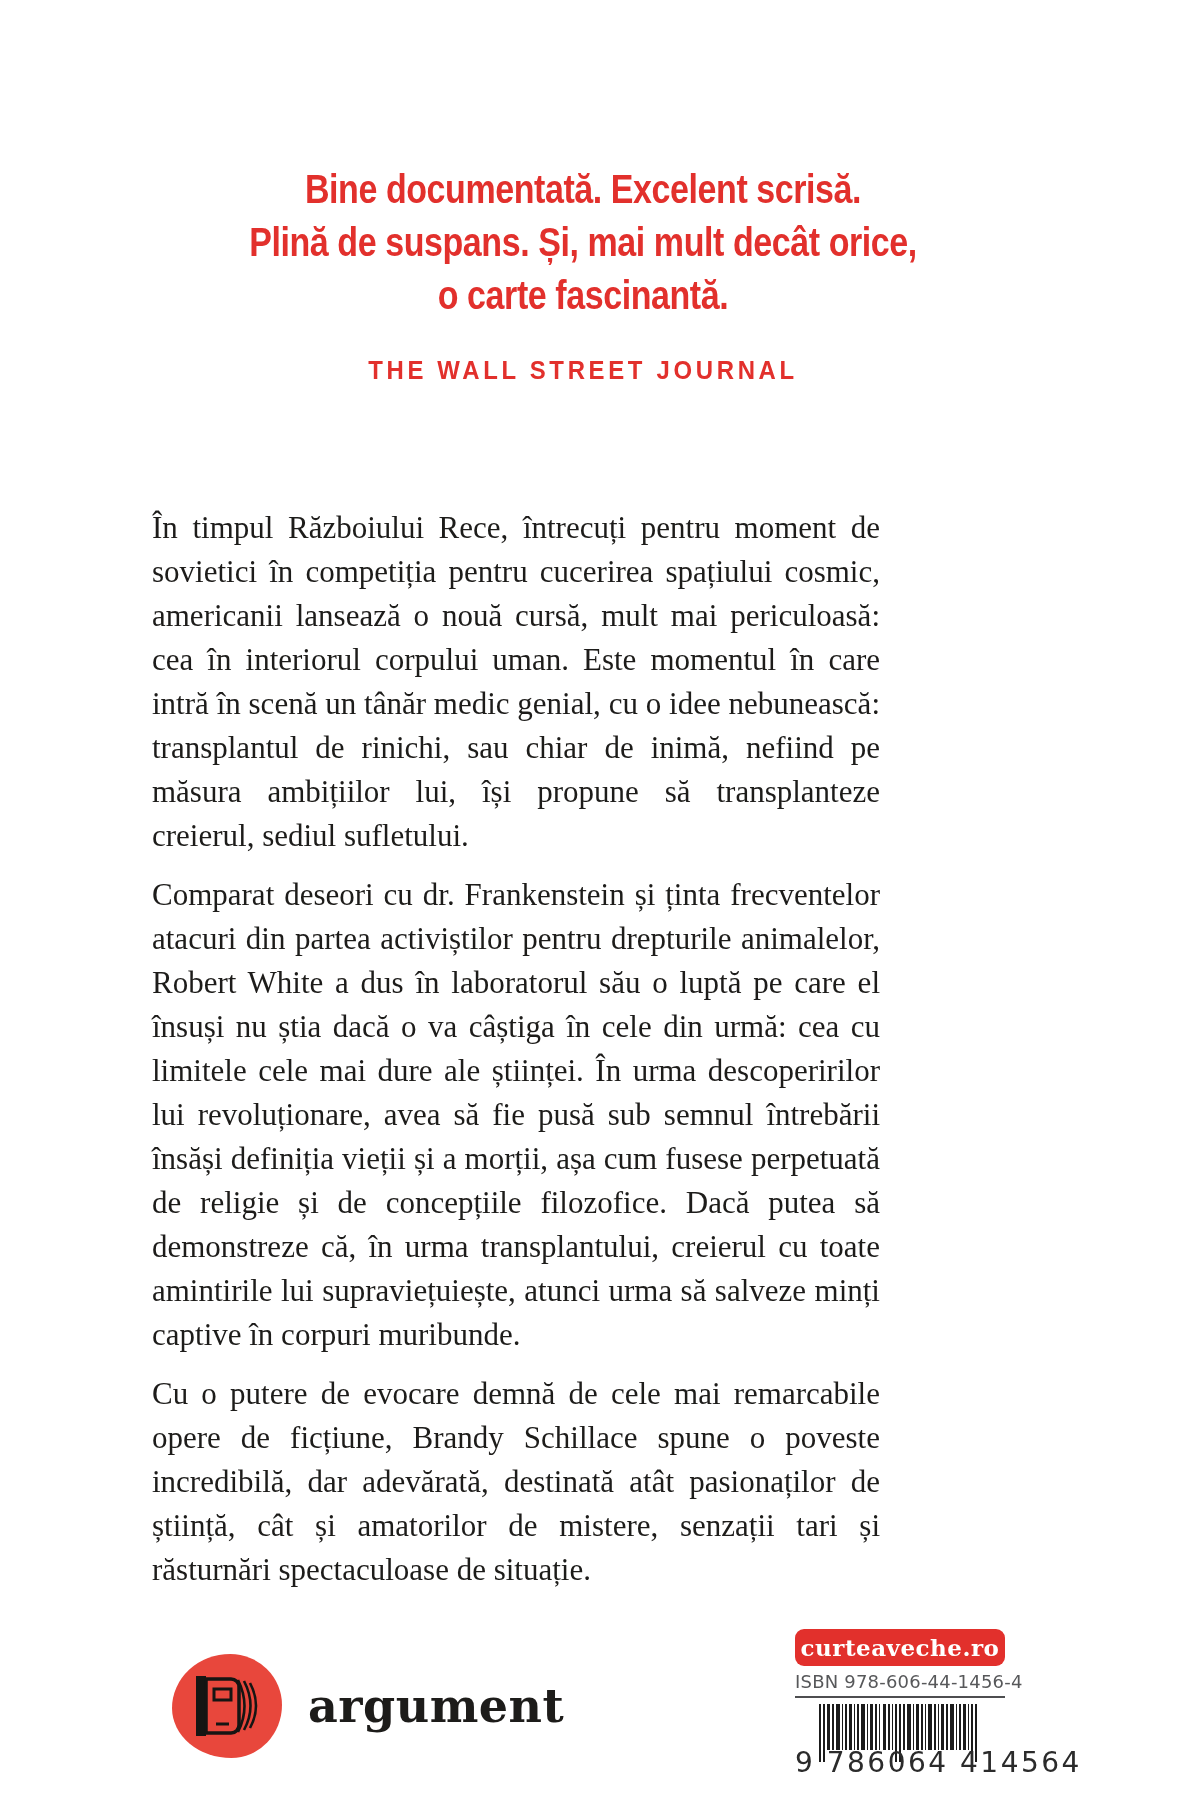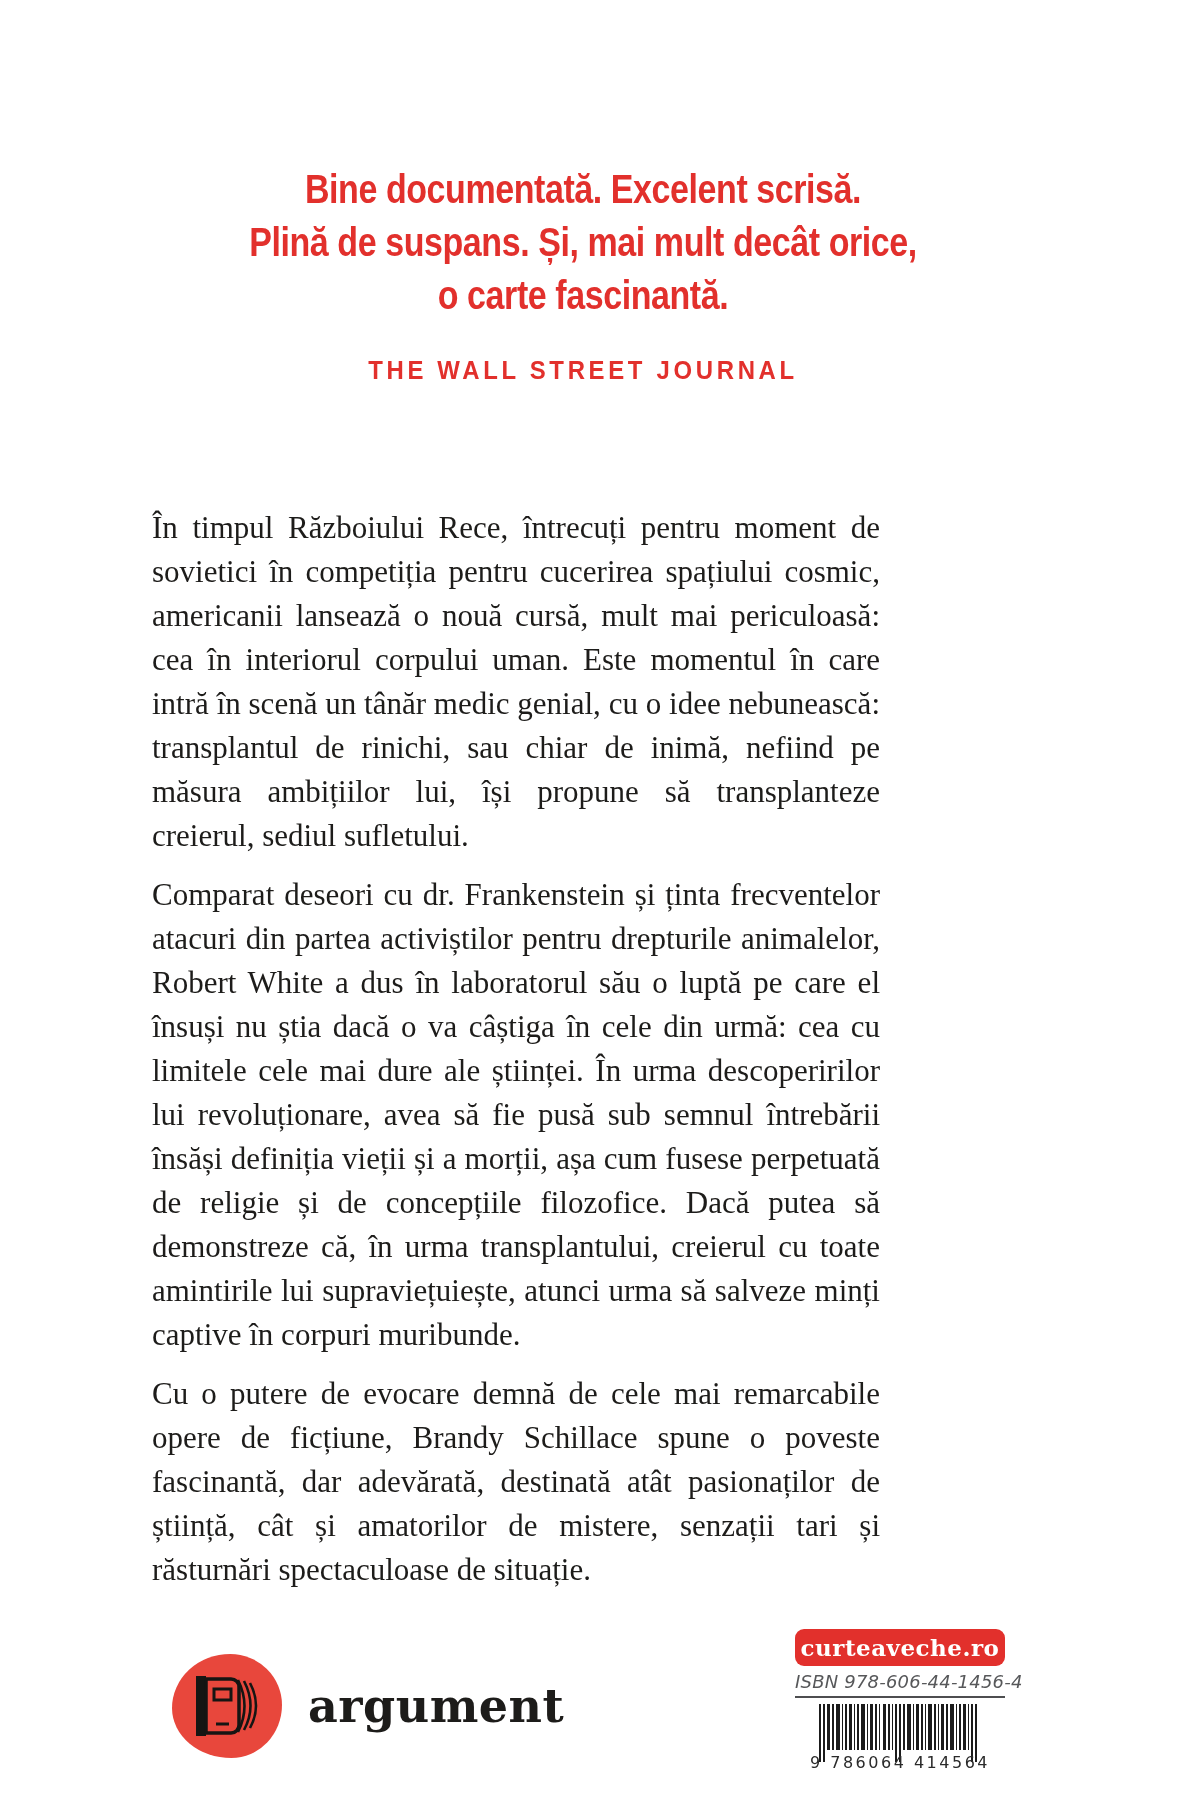--- a/index.html
+++ b/index.html
@@ -48,48 +48,48 @@
   }
   .site-banner{
     background:#e2302c;color:#ffffff;height:37px;line-height:37px;
     font-family:"DejaVu Serif",serif;font-weight:700;font-size:23px;
     letter-spacing:0.5px;
     border-radius:9px;
   }
   .isbn-label{
     margin-top:5px;
     font-family:"DejaVu Sans",sans-serif;font-size:18px;
-    color:#57585a;letter-spacing:0.2px;white-space:nowrap;font-style:italic;
+    color:#57585a;letter-spacing:0.2px;white-space:nowrap;
   }
   .rule{
     border:none;border-top:2px solid #4d4e50;margin:4px 0 0 0;
   }
   .barcode-wrap{margin-top:6px;line-height:0;}
   .ean-number{
     margin-top:-10px;
-    font-family:"DejaVu Sans",sans-serif;font-size:16px;color:#2b2b2b;
+    font-family:"DejaVu Sans",sans-serif;font-size:28px;color:#2b2b2b;
     letter-spacing:2.5px;white-space:nowrap;line-height:22px;
   }
 </style>
 </head>
 <body>
 
 <div class="cover">
 
   <div class="quote">
     <div>Bine documentată. Excelent scrisă.</div>
     <div>Plină de suspans. Și, mai mult decât orice,</div>
     <div>o carte fascinantă.</div>
   </div>
   <div class="attribution">THE WALL STREET JOURNAL</div>
 
   <div class="blurb">
     <p>În timpul Războiului Rece, întrecuți pentru moment de sovietici în competiția pentru cucerirea spațiului cosmic, americanii lansează o nouă cursă, mult mai periculoasă: cea în interiorul corpului uman. Este momentul în care intră în scenă un tânăr medic genial, cu o idee nebunească: transplantul de rinichi, sau chiar de inimă, nefiind pe măsura ambițiilor lui, își propune să transplanteze creierul, sediul sufletului.</p>
     <p>Comparat deseori cu dr. Frankenstein și ținta frecventelor atacuri din partea activiștilor pentru drepturile animalelor, Robert White a dus în laboratorul său o luptă pe care el însuși nu știa dacă o va câștiga în cele din urmă: cea cu limitele cele mai dure ale științei. În urma descoperirilor lui revoluționare, avea să fie pusă sub semnul întrebării însăși definiția vieții și a morții, așa cum fusese perpetuată de religie și de concepțiile filozofice. Dacă putea să demonstreze că, în urma transplantului, creierul cu toate amintirile lui supraviețuiește, atunci urma să salveze minți captive în corpuri muribunde.</p>
-    <p>Cu o putere de evocare demnă de cele mai remarcabile opere de ficțiune, Brandy Schillace spune o poveste fascinantă, dar adevărată, destinată atât pasionaților de știință, cât și amatorilor de mistere, senzații tari și răsturnări spectaculoase de situație.</p>
+    <p>Cu o putere de evocare demnă de cele mai remarcabile opere de ficțiune, Brandy Schillace spune o poveste incredibilă, dar adevărată, destinată atât pasionaților de știință, cât și amatorilor de mistere, senzații tari și răsturnări spectaculoase de situație.</p>
   </div>
 
   <div class="logo-row">
     <div class="blob">
       <svg width="66" height="68" viewBox="0 0 66 68" aria-hidden="true">
         <rect x="2" y="4" width="10" height="60" fill="#151513"></rect>
         <path d="M12,7 h25 a8,8 0 0 1 8,8 v38 a8,8 0 0 1 -8,8 h-25 z" fill="none" stroke="#151513" stroke-width="3.5"></path>
         <rect x="20" y="17" width="17" height="11" fill="none" stroke="#151513" stroke-width="3"></rect>
         <line x1="22" y1="52" x2="35" y2="52" stroke="#151513" stroke-width="3"></line>
         <path d="M44,8 q13,26 0,52" fill="none" stroke="#151513" stroke-width="2.6"></path>

